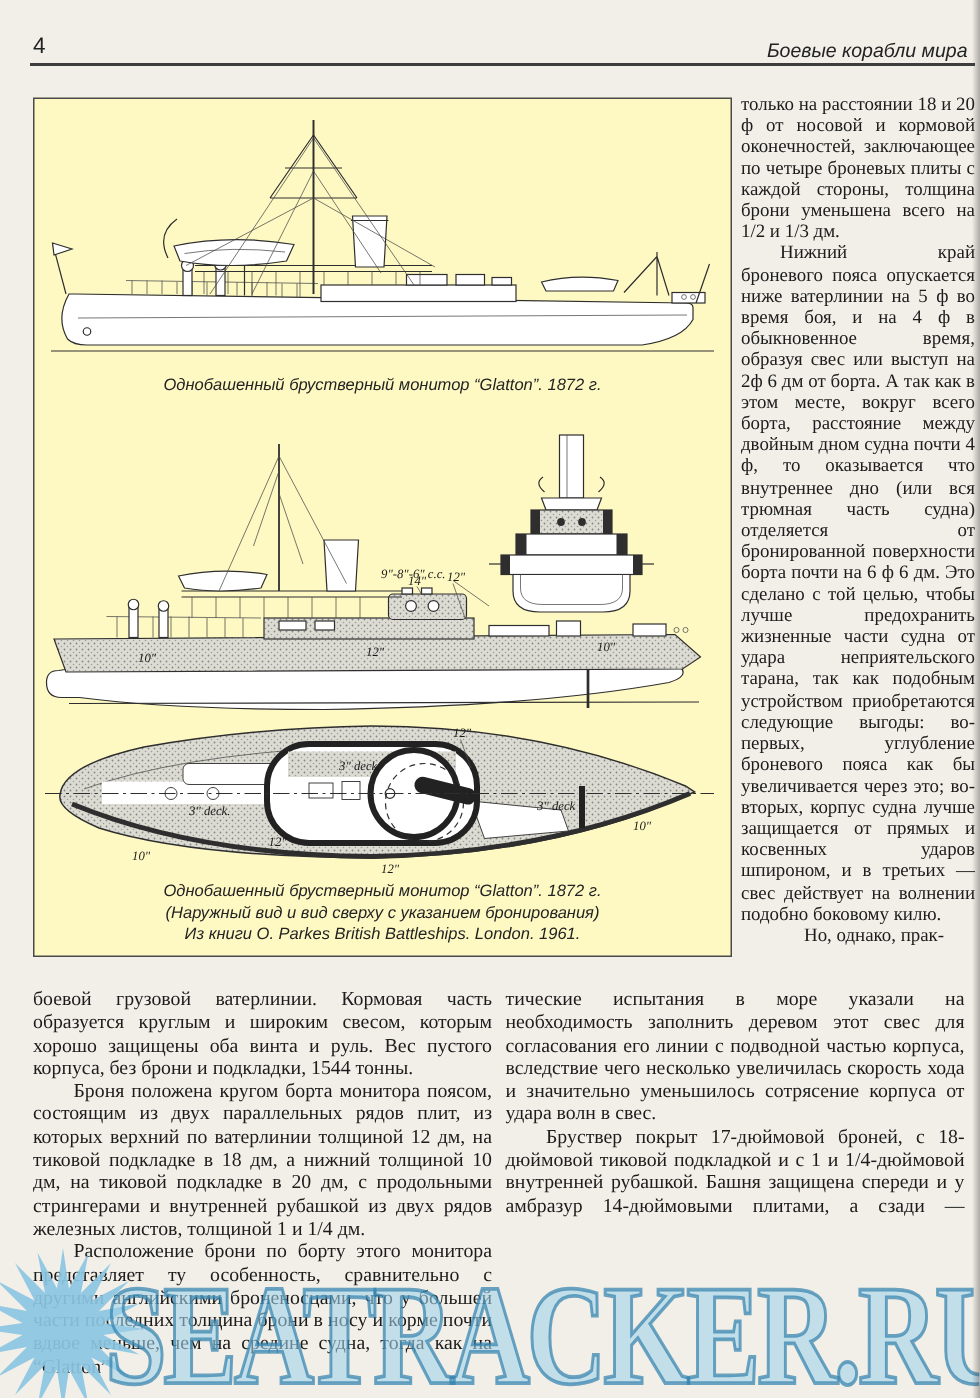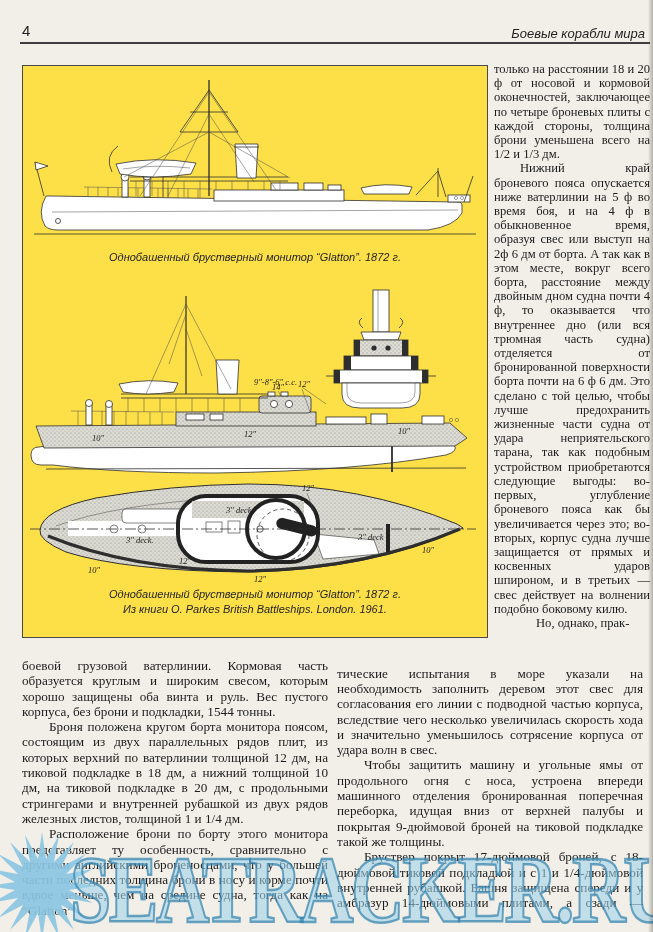--- a/index.html
+++ b/index.html
@@ -8,37 +8,37 @@
   .page::after{content:"";position:absolute;top:0;right:0;width:5px;height:100%;
         background:linear-gradient(to left,rgba(60,55,50,.35),rgba(60,55,50,0));pointer-events:none;}
   
   .pagenum{position:absolute;left:22px;top:22px;font-family:"Liberation Sans",sans-serif;
         font-size:15px;color:#222;}
   .htitle{position:absolute;right:8px;top:26px;font-family:"Liberation Sans",sans-serif;
         font-style:italic;font-size:13px;color:#222;}
   .hrule{position:absolute;left:20px;top:42px;width:630px;height:2px;background:#3d3d3d;}
   
   .frame{position:absolute;left:22px;top:65px;width:466px;height:573px;
-        border:1px solid #4a4a4a;background:#fde047;box-sizing:border-box;}
+        border:1px solid #4a4a4a;background:#fef9c3;box-sizing:border-box;}
   .frame svg{position:absolute;display:block;}
   .svg1{left:5px;top:8px;}
   .svg2{left:3px;top:218px;}
   .svg3{left:3px;top:408px;}
   .cap{position:absolute;left:0;width:100%;text-align:center;
         font-family:"Liberation Sans",sans-serif;font-style:italic;font-size:11px;
         line-height:14.5px;color:#232323;}
   .cap1{top:184px;}
   .cap2{top:521px;}
   
   .rcol{position:absolute;left:494px;top:62px;width:156px;font-size:12.6px;
         line-height:14.2px;text-align:justify;}
   .rcol p{margin:0;text-indent:26px;}
   .rcol p.noind{text-indent:0;}
   .rcol p.lastfrag{text-indent:42px;}
-  .bottom{position:absolute;left:22px;top:658px;width:628px;display:flex;gap:9px;align-items:center;}
+  .bottom{position:absolute;left:22px;top:658px;width:628px;display:flex;gap:9px;}
   .bcol{width:306px;font-size:13.2px;line-height:15.3px;text-align:justify;}
   .bcol p{margin:0;text-indent:27px;}
   .bcol p.noind{text-indent:0;}
   .bcol p.stretch{text-align-last:justify;}
   
   .ln{stroke:#2e2e2e;stroke-width:.8;fill:none;}
   .lnf{stroke:#2e2e2e;stroke-width:.8;fill:#fff;}
   .thin{stroke:#4a4a4a;stroke-width:.5;fill:none;}
   .lab{font-family:"Liberation Serif",serif;font-style:italic;font-size:8.5px;fill:#1a1a1a;}
   
@@ -279,39 +279,39 @@
       <text class="lab" x="100" y="69">3" deck.</text>
       <text class="lab" x="153" y="90">12"</text>
       <text class="lab" x="62" y="99">10"</text>
       <text class="lab" x="228" y="108">12"</text>
       <text class="lab" x="332" y="66">3" deck</text>
       <text class="lab" x="396" y="79">10"</text>
     </svg>
 
     <div class="cap cap2">
       <div>Однобашенный брустверный монитор “Glatton”. 1872 г.</div>
+      <div>(Наружный вид и вид сверху с указанием бронирования)</div>
       <div>Из книги O. Parkes British Battleships. London. 1961.</div>
     </div>
   </div>
 
   <div class="rcol">
     <p class="noind">только на расстоянии 18 и 20 ф от носовой и кормовой оконечностей, заключающее по четыре броневых плиты с каждой стороны, толщина брони уменьшена всего на 1/2 и 1/3 дм.</p>
     <p>Нижний край броневого пояса опускается ниже ватерлинии на 5 ф во время боя, и на 4 ф в обыкновенное время, образуя свес или выступ на 2ф 6 дм от борта. А так как в этом месте, вокруг всего борта, расстояние между двойным дном судна почти 4 ф, то оказывается что внутреннее дно (или вся трюмная часть судна) отделяется от бронированной поверхности борта почти на 6 ф 6 дм. Это сделано с той целью, чтобы лучше предохранить жизненные части судна от удара неприятельского тарана, так как подобным устройством приобретаются следующие выгоды: во-первых, углубление броневого пояса как бы увеличивается через это; во-вторых, корпус судна лучше защищается от прямых и косвенных ударов шпироном, и в третьих — свес действует на волнении подобно боковому килю.</p>
     <p class="lastfrag">Но, однако, прак-</p>
   </div>
 
   <div class="bottom">
     <div class="bcol">
       <p class="noind">боевой грузовой ватерлинии. Кормовая часть образуется круглым и широким свесом, которым хорошо защищены оба винта и руль. Вес пустого корпуса, без брони и подкладки, 1544 тонны.</p>
       <p>Броня положена кругом борта монитора поясом, состоящим из двух параллельных рядов плит, из которых верхний по ватерлинии толщиной 12 дм, на тиковой подкладке в 18 дм, а нижний толщиной 10 дм, на тиковой подкладке  в 20 дм, с продольными стрингерами и внутренней рубашкой из двух рядов железных листов, толщиной 1 и 1/4 дм.</p>
       <p>Расположение брони по борту этого монитора представляет ту особенность,  сравнительно с другими английскими броненосцами, что у большей части последних толщина брони в носу и корме почти вдвое меньше, чем на средине судна, тогда как на “Glatton”</p>
     </div>
     <div class="bcol">
       <p class="noind">тические испытания в море указали на необходимость заполнить деревом этот свес для согласования его линии с подводной частью корпуса, вследствие чего несколько увеличилась скорость хода и значительно уменьшилось сотрясение корпуса от удара волн в свес.</p>
-      <p>Чтобы защитить машину и угольные ямы от продольного огня с носа, устроена впереди машинного отделения бронированная поперечная переборка, идущая вниз от верхней палубы и покрытая 9-дюймовой броней на тиковой подкладке такой же толщины.</p>
       <p class="stretch">Бруствер покрыт 17-дюймовой броней, с 18-дюймовой тиковой подкладкой и с 1 и 1/4-дюймовой внутренней рубашкой. Башня защищена спереди и у амбразур  14-дюймовыми  плитами,  а  сзади  —</p>
     </div>
   </div>
 
   <div class="wm">
     <svg class="wm-sun" width="110" height="110" viewBox="0 0 110 110">
       <polygon fill="#8cc6e2" opacity=".92" points="109,55 82,59 106,72 79,67 99,87 74,74 87,99 67,79 72,106 59,82 55,109 51,82 38,106 43,79 23,99 36,74 11,87 31,67 4,72 28,59 1,55 28,51 4,38 31,43 11,23 36,36 23,11 43,31 38,4 51,28 55,1 59,28 72,4 67,31 87,11 74,36 99,23 79,43 106,38 82,51"></polygon>
     </svg>
     <div class="wm-text">SEATRACKER.RU</div>
   </div>

